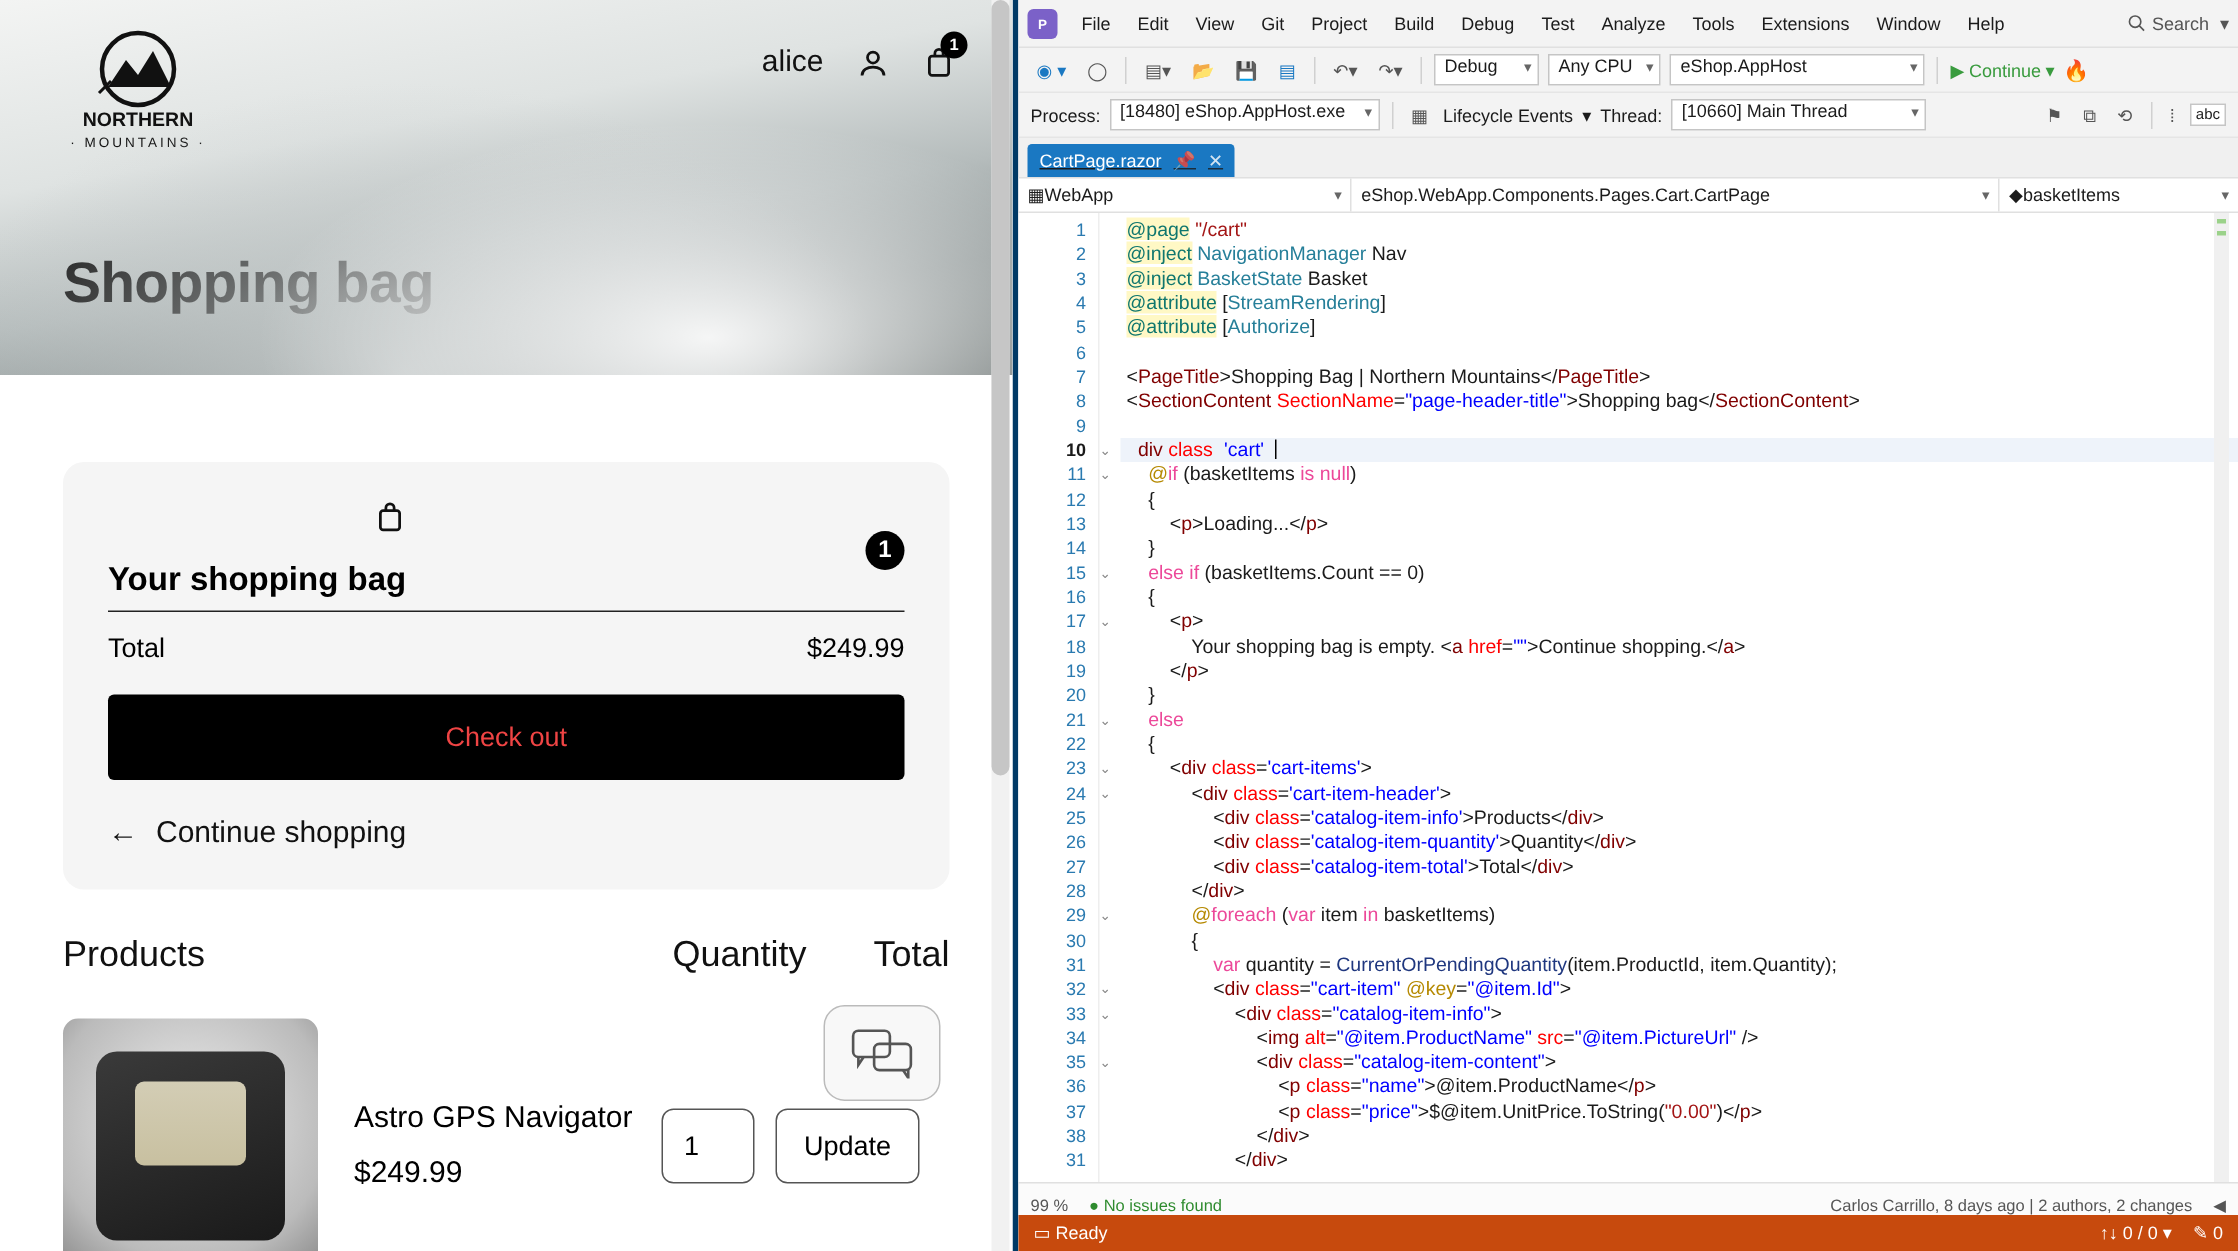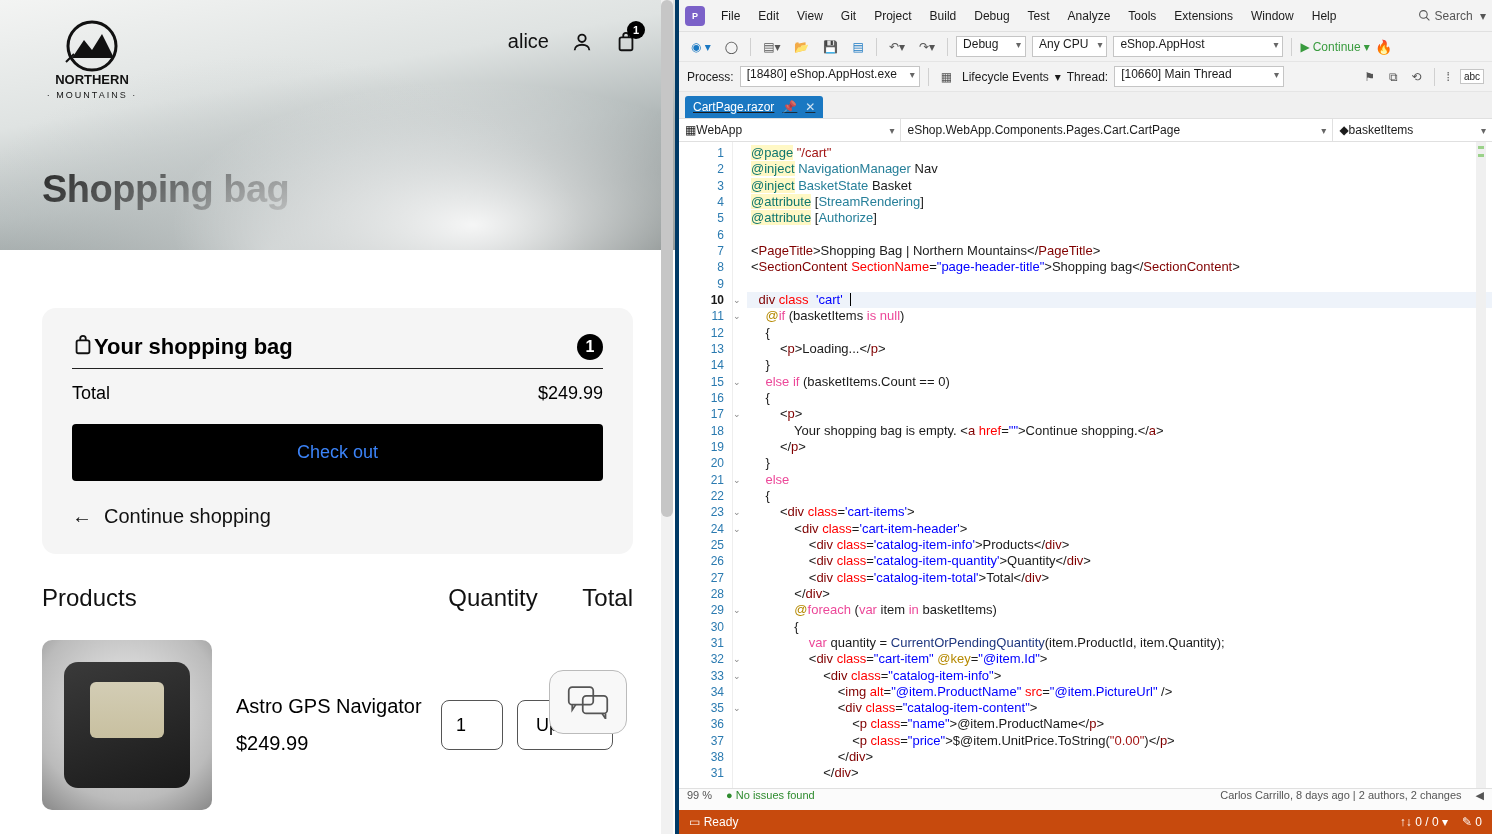--- a/index.html
+++ b/index.html
@@ -16,25 +16,25 @@
   .logo svg text { font-family:Arial,Helvetica,sans-serif; }
   .nav-right { position:absolute; right:38px; top:30px; display:flex; align-items:center; gap:22px; }
   .nav-icon { width:22px; height:22px; display:flex; align-items:center; justify-content:center; }
   .username { font-size:20px; font-weight:500; color:#111; }
   .cart-badge-mini { position:relative; }
   .cart-badge-mini .dot { position:absolute; top:-10px; right:-8px; background:#000; color:#fff; border-radius:50%; width:18px; height:18px; font-size:11px; display:flex; align-items:center; justify-content:center; font-weight:bold;}
   .hero h1 { position:absolute; left:42px; top:168px; font-size:38px; font-weight:600; color:#111; letter-spacing:-0.5px; }
 
   .cart-panel { margin:58px 42px 16px; background:#f5f5f5; border-radius:14px; padding:26px 30px 26px; }
   .cart-panel .panel-head { display:flex; align-items:center; justify-content:space-between; border-bottom:1px solid #222; padding-bottom:8px; }
-  .cart-panel .panel-head .titlewrap{ display:flex; align-items:flex-end; gap:0; }
+  .cart-panel .panel-head .titlewrap{ display:flex; align-items:flex-end; gap:12px;flex-direction:column; }
   .cart-panel .panel-head .title { font-size:22px; font-weight:600; }
   .badge-big { background:#000; color:#fff; border-radius:50%; width:26px; height:26px; display:flex; align-items:center; justify-content:center; font-weight:700; }
   .totals-row { display:flex; justify-content:space-between; margin-top:14px; font-size:18px; }
-  .checkout-btn { margin-top:20px; width:100%; background:#000; color:#3b82f6; border:none; padding:18px; font-size:18px; border-radius:4px; cursor:pointer;}
+  .checkout-btn { margin-top:20px; width:100%; background:#000; color:#ef4444; border:none; padding:18px; font-size:18px; border-radius:4px; cursor:pointer;}
   .continue-link { display:flex; align-items:center; gap:12px; margin-top:24px; font-size:20px; color:#111; cursor:pointer;}
   .continue-link .arrow { font-size:20px; }
 
   .items-header { display:flex; margin:30px 42px 10px; font-size:24px; color:#111; }
   .col-prod { flex:1; }
   .col-qty { width:120px; text-align:center; }
   .col-tot { width:80px; text-align:right; }
 
   .item-row { display:flex; align-items:center; margin:0 42px; padding-top:18px; }
   .thumb { width:170px; height:170px; border-radius:10px; background:radial-gradient(circle at 50% 40%,#eee,#bbb 70%,#888); margin-right:24px; position:relative; overflow:hidden;}
@@ -84,21 +84,21 @@
   .fold { width:14px; padding-top:3px; line-height:16.33px; color:#888; font-size:9px;}
   .fold div{height:16.33px;}
   .code { flex:1; padding:3px 0 0 4px; line-height:16.33px; white-space:pre; position:relative;}
   .code .ln { height:16.33px; }
   .hl-line { position:absolute; left:0; right:0; height:16.33px; background:#eef3fa; z-index:0;}
   .code span{position:relative;z-index:1;}
 
   .kw{color:#ec4899;} .str{color:#a31515;} .type{color:#267f99;} .tag{color:#800000;} .attr{color:#ff0000;} .attrval{color:#0000ff;} .ident{color:#1f377f;}
   .razor{color:#b58900;} .razorkw{color:#0f766e;} .hilite{background:#fff8c5;}
 
-  .code-footer{ height:22px; border-top:1px solid #e0e0e0; display:flex;align-items:flex-start; padding:0 8px; gap:14px; background:#fbfbfb; font-size:11px; color:#555;}
+  .code-footer{ height:22px; border-top:1px solid #e0e0e0; display:flex;align-items:flex-end; padding:0 8px; gap:14px; background:#fbfbfb; font-size:11px; color:#555;}
   .code-footer .ok{color:#2e8b2e;}
   .statusbar{ height:24px; background:#c74a0d; color:#fff; display:flex; align-items:center; padding:0 10px; font-size:12px;}
   .statusbar .right{margin-left:auto; display:flex; gap:14px;}
   .lens{ position:absolute; right:6px; top:0; bottom:0; width:10px; background:#f0f0f0;}
   .lens .mk{position:absolute;left:2px;width:6px;height:3px;background:#9bd28a;}
 
   .text-cursor { display:inline-block; width:0; height:13px; border-left:1px solid #000; vertical-align:middle; position:relative; top:-1px;}
 </style>
 </head>
 <body>

